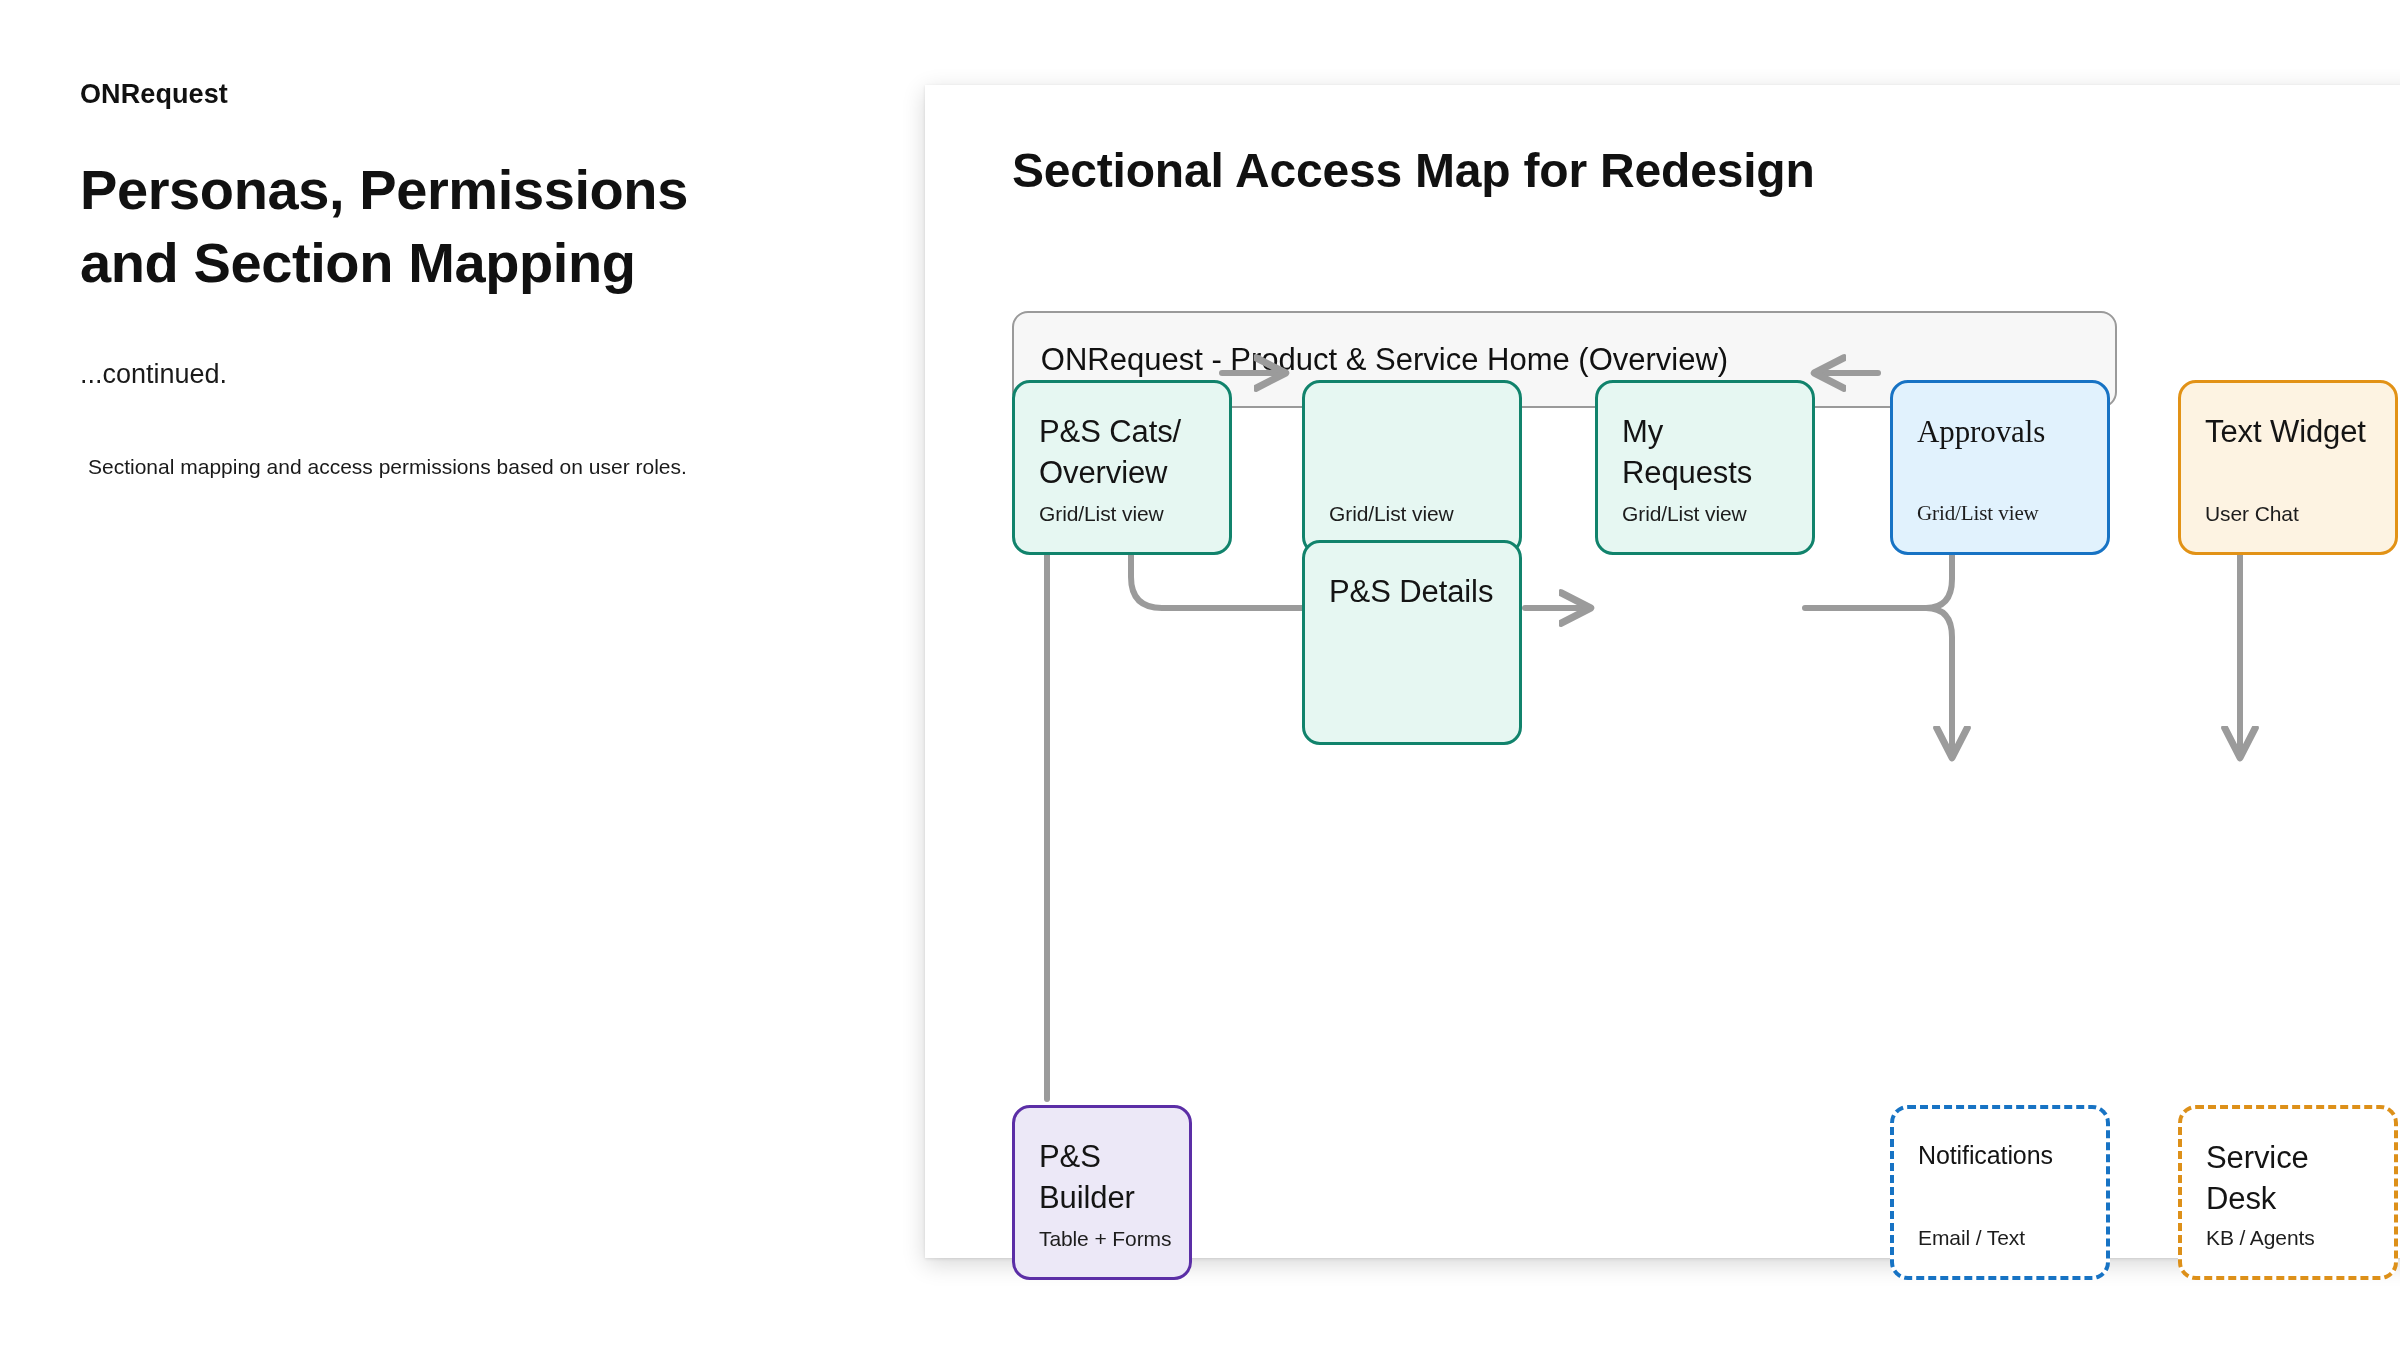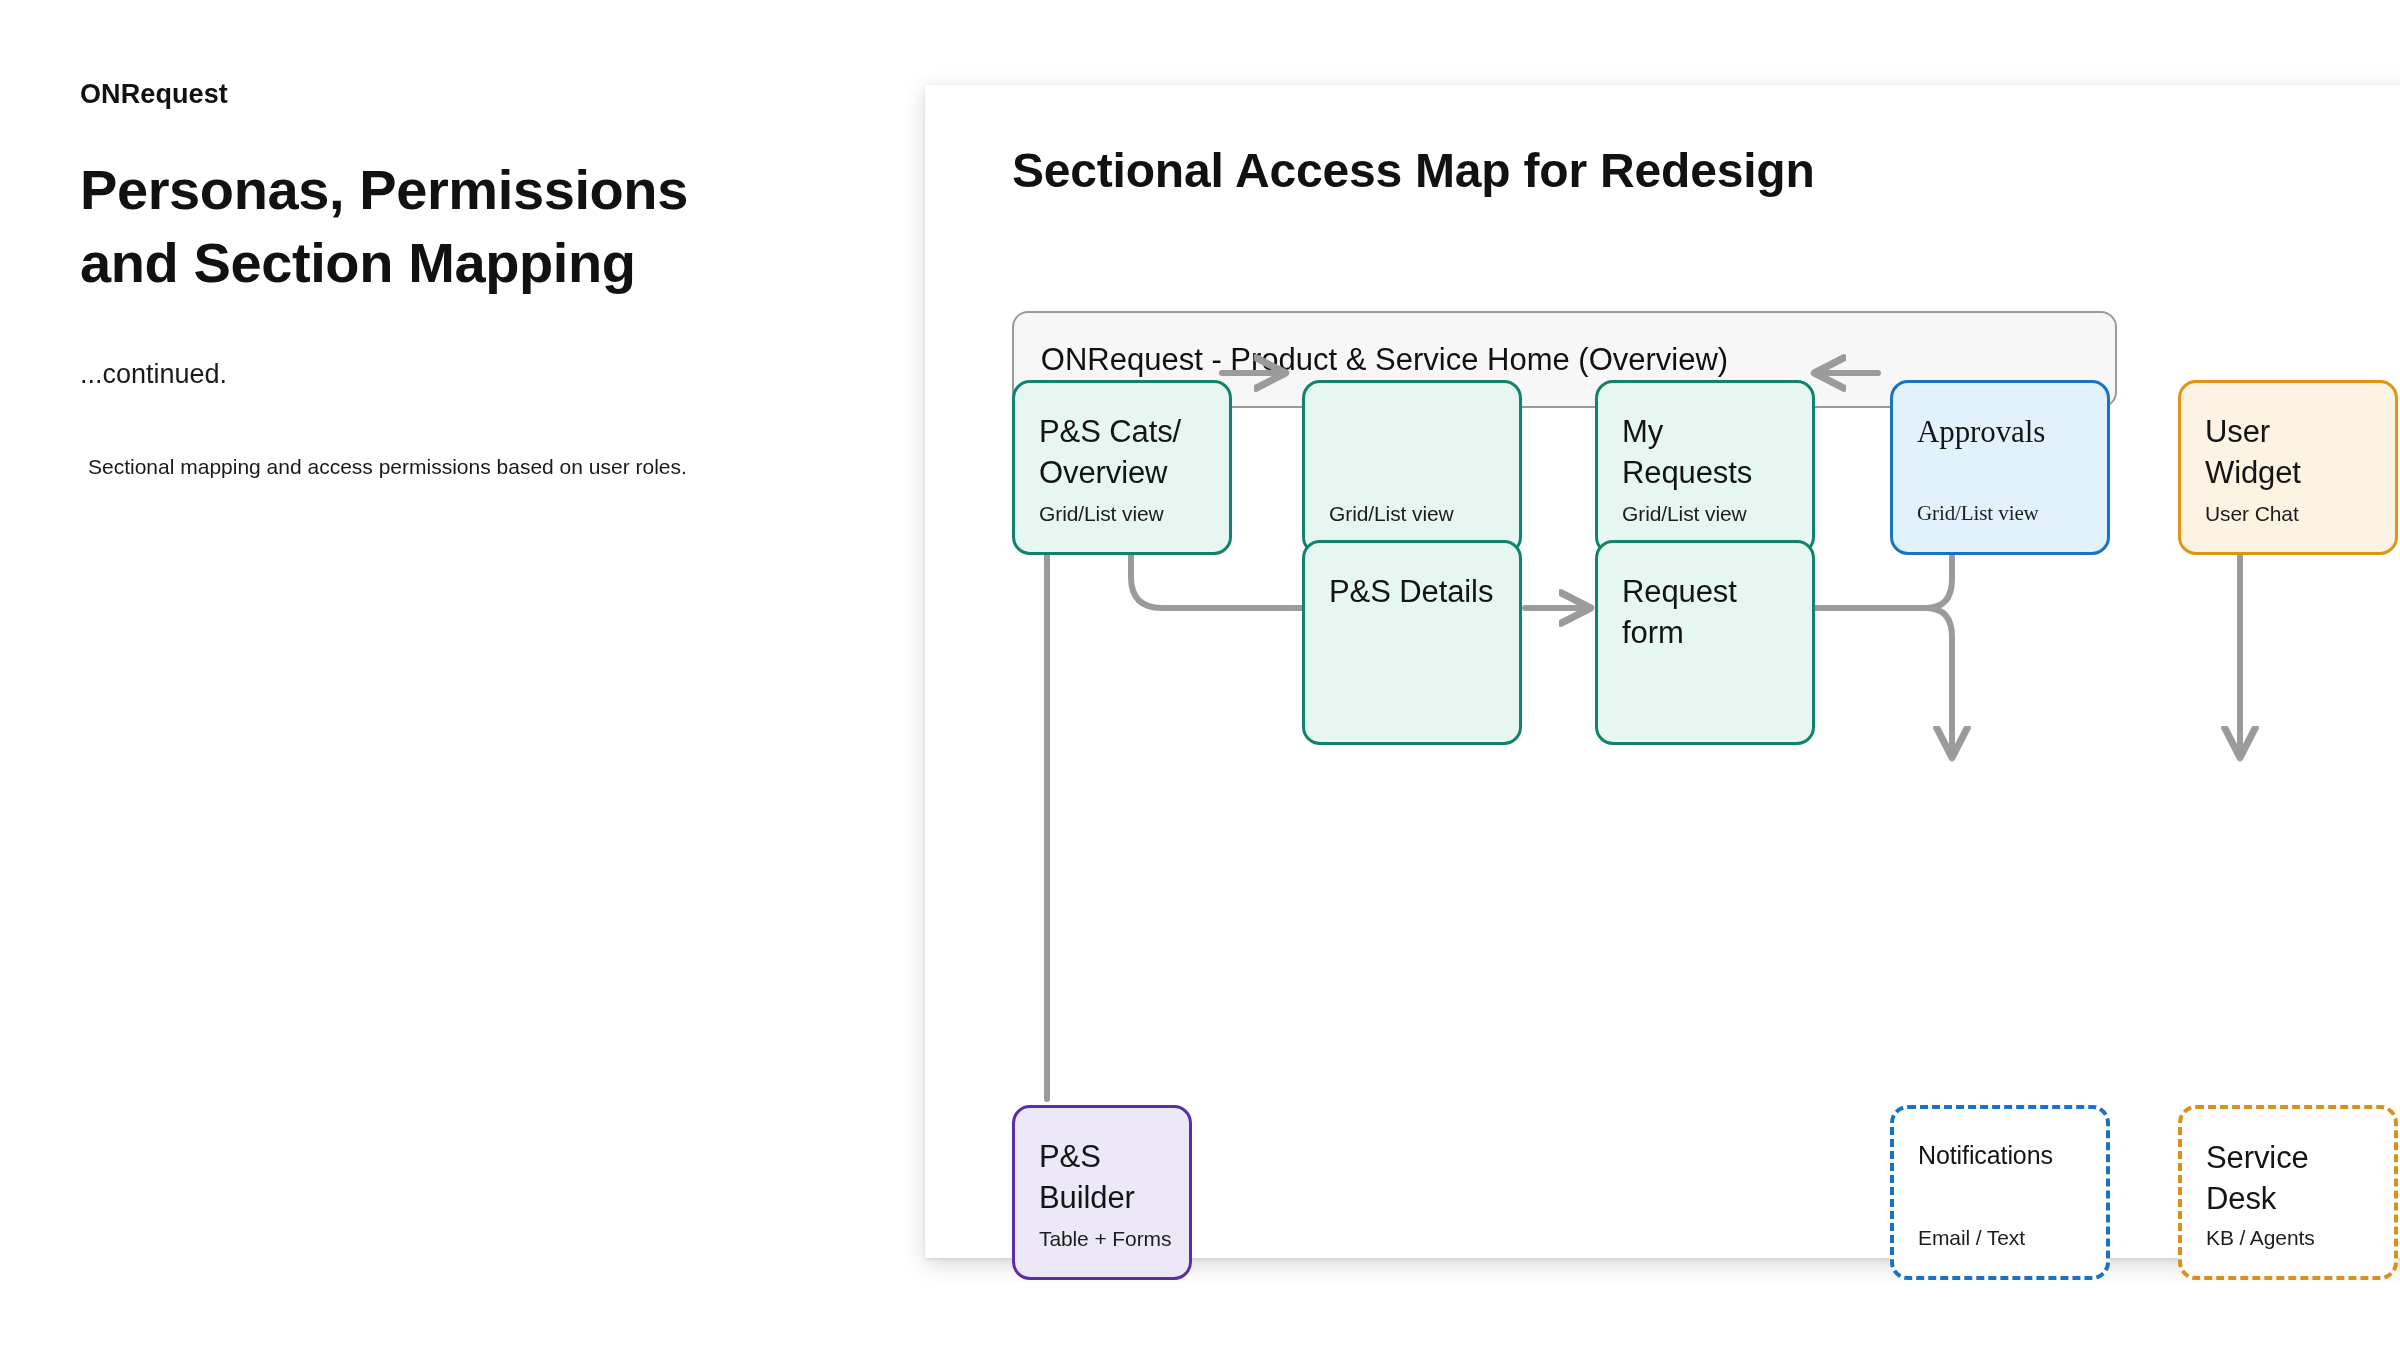--- a/index.html
+++ b/index.html
@@ -208,33 +208,29 @@
       <div class="n-title">My Requests</div>
       <div class="n-sub">Grid/List view</div>
     </div>
 
     <div class="node blue" style="left:965px; top:295px; width:220px; height:175px;font-family:Liberation Serif, serif;">
       <div class="n-title">Approvals</div>
       <div class="n-sub">Grid/List view</div>
     </div>
 
     <div class="node orange" style="left:1253px; top:295px; width:220px; height:175px;">
-      <div class="n-title">User Widget</div>
+      <div class="n-title">Text Widget</div>
       <div class="n-sub">User Chat</div>
     </div>
 
     <div class="node teal" style="left:377px; top:455px; width:220px; height:205px;">
       <div class="n-title">P&amp;S Details</div>
       <div class="n-sub"></div>
     </div>
 
-    <div class="node teal" style="left:670px; top:455px; width:220px; height:205px;">
-      <div class="n-title">Request form</div>
-      <div class="n-sub"></div>
-    </div>
 
     <div class="node purple" style="left:87px;  top:1020px; width:180px; height:175px;">
       <div class="n-title">P&amp;S Builder</div>
       <div class="n-sub">Table + Forms</div>
     </div>
 
     <div class="node dashed-blue" style="left:965px; top:1020px; width:220px; height:175px; padding-top:30px;">
       <div class="n-title" style="font-size:25px;">Notifications</div>
       <div class="n-sub">Email / Text</div>
     </div>

